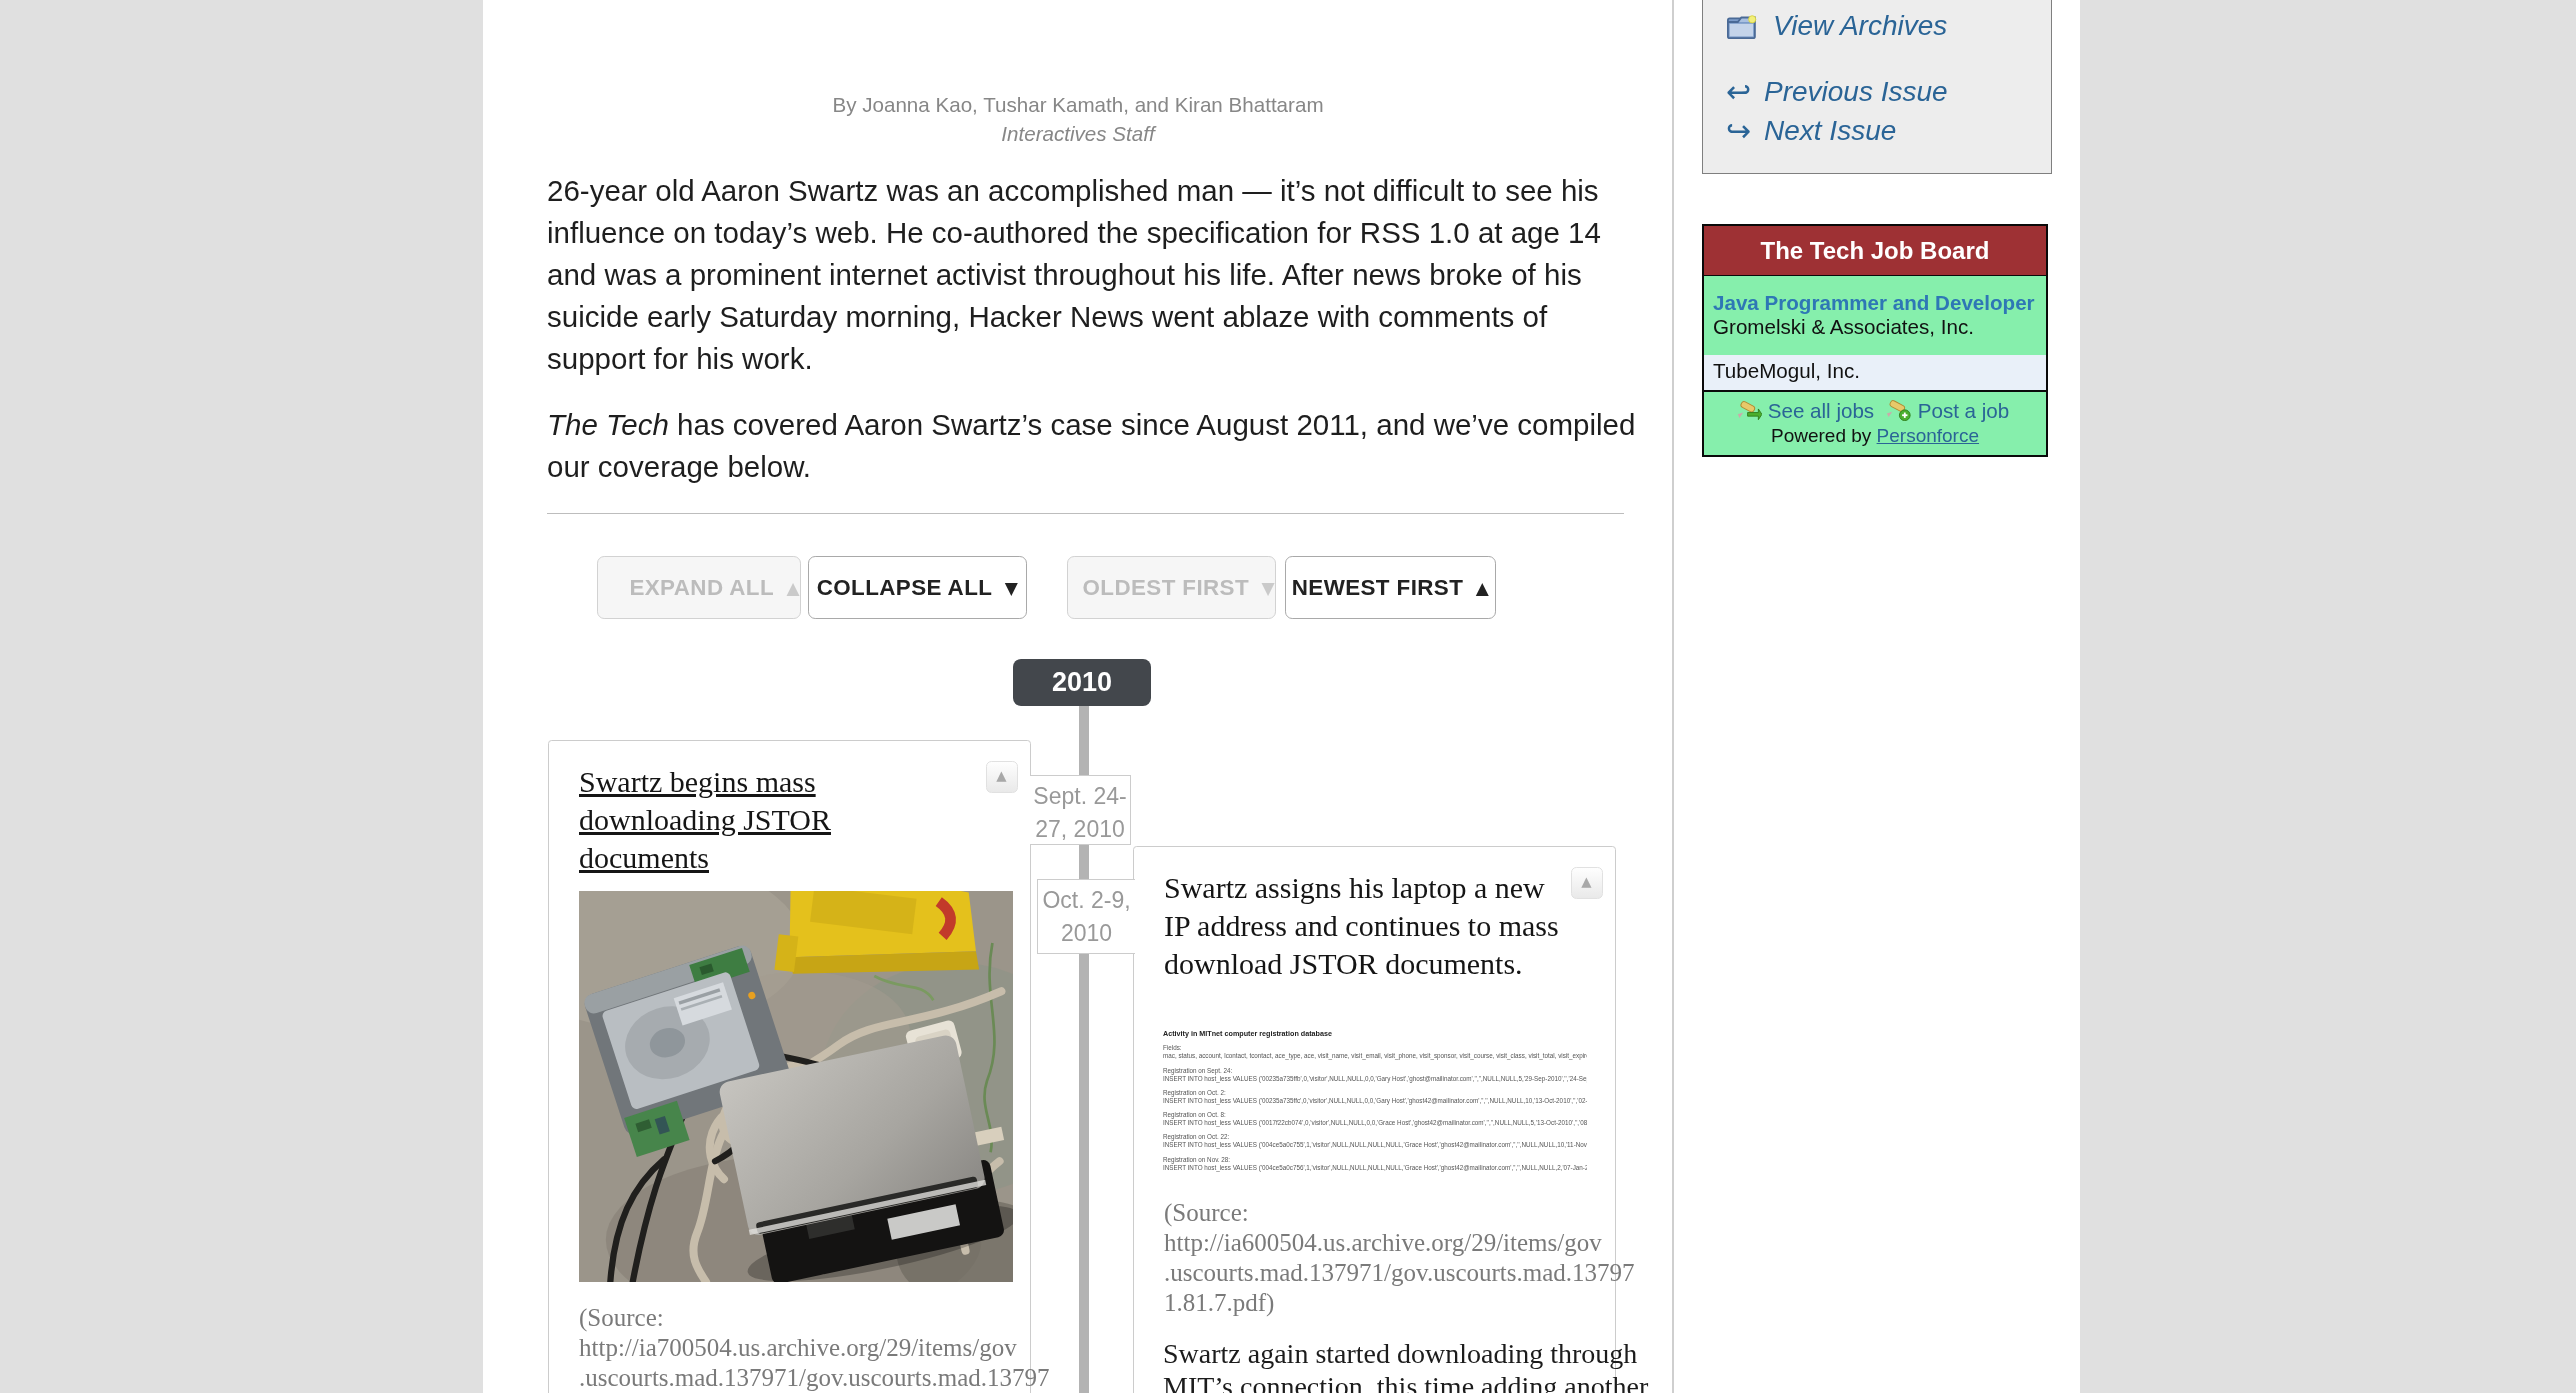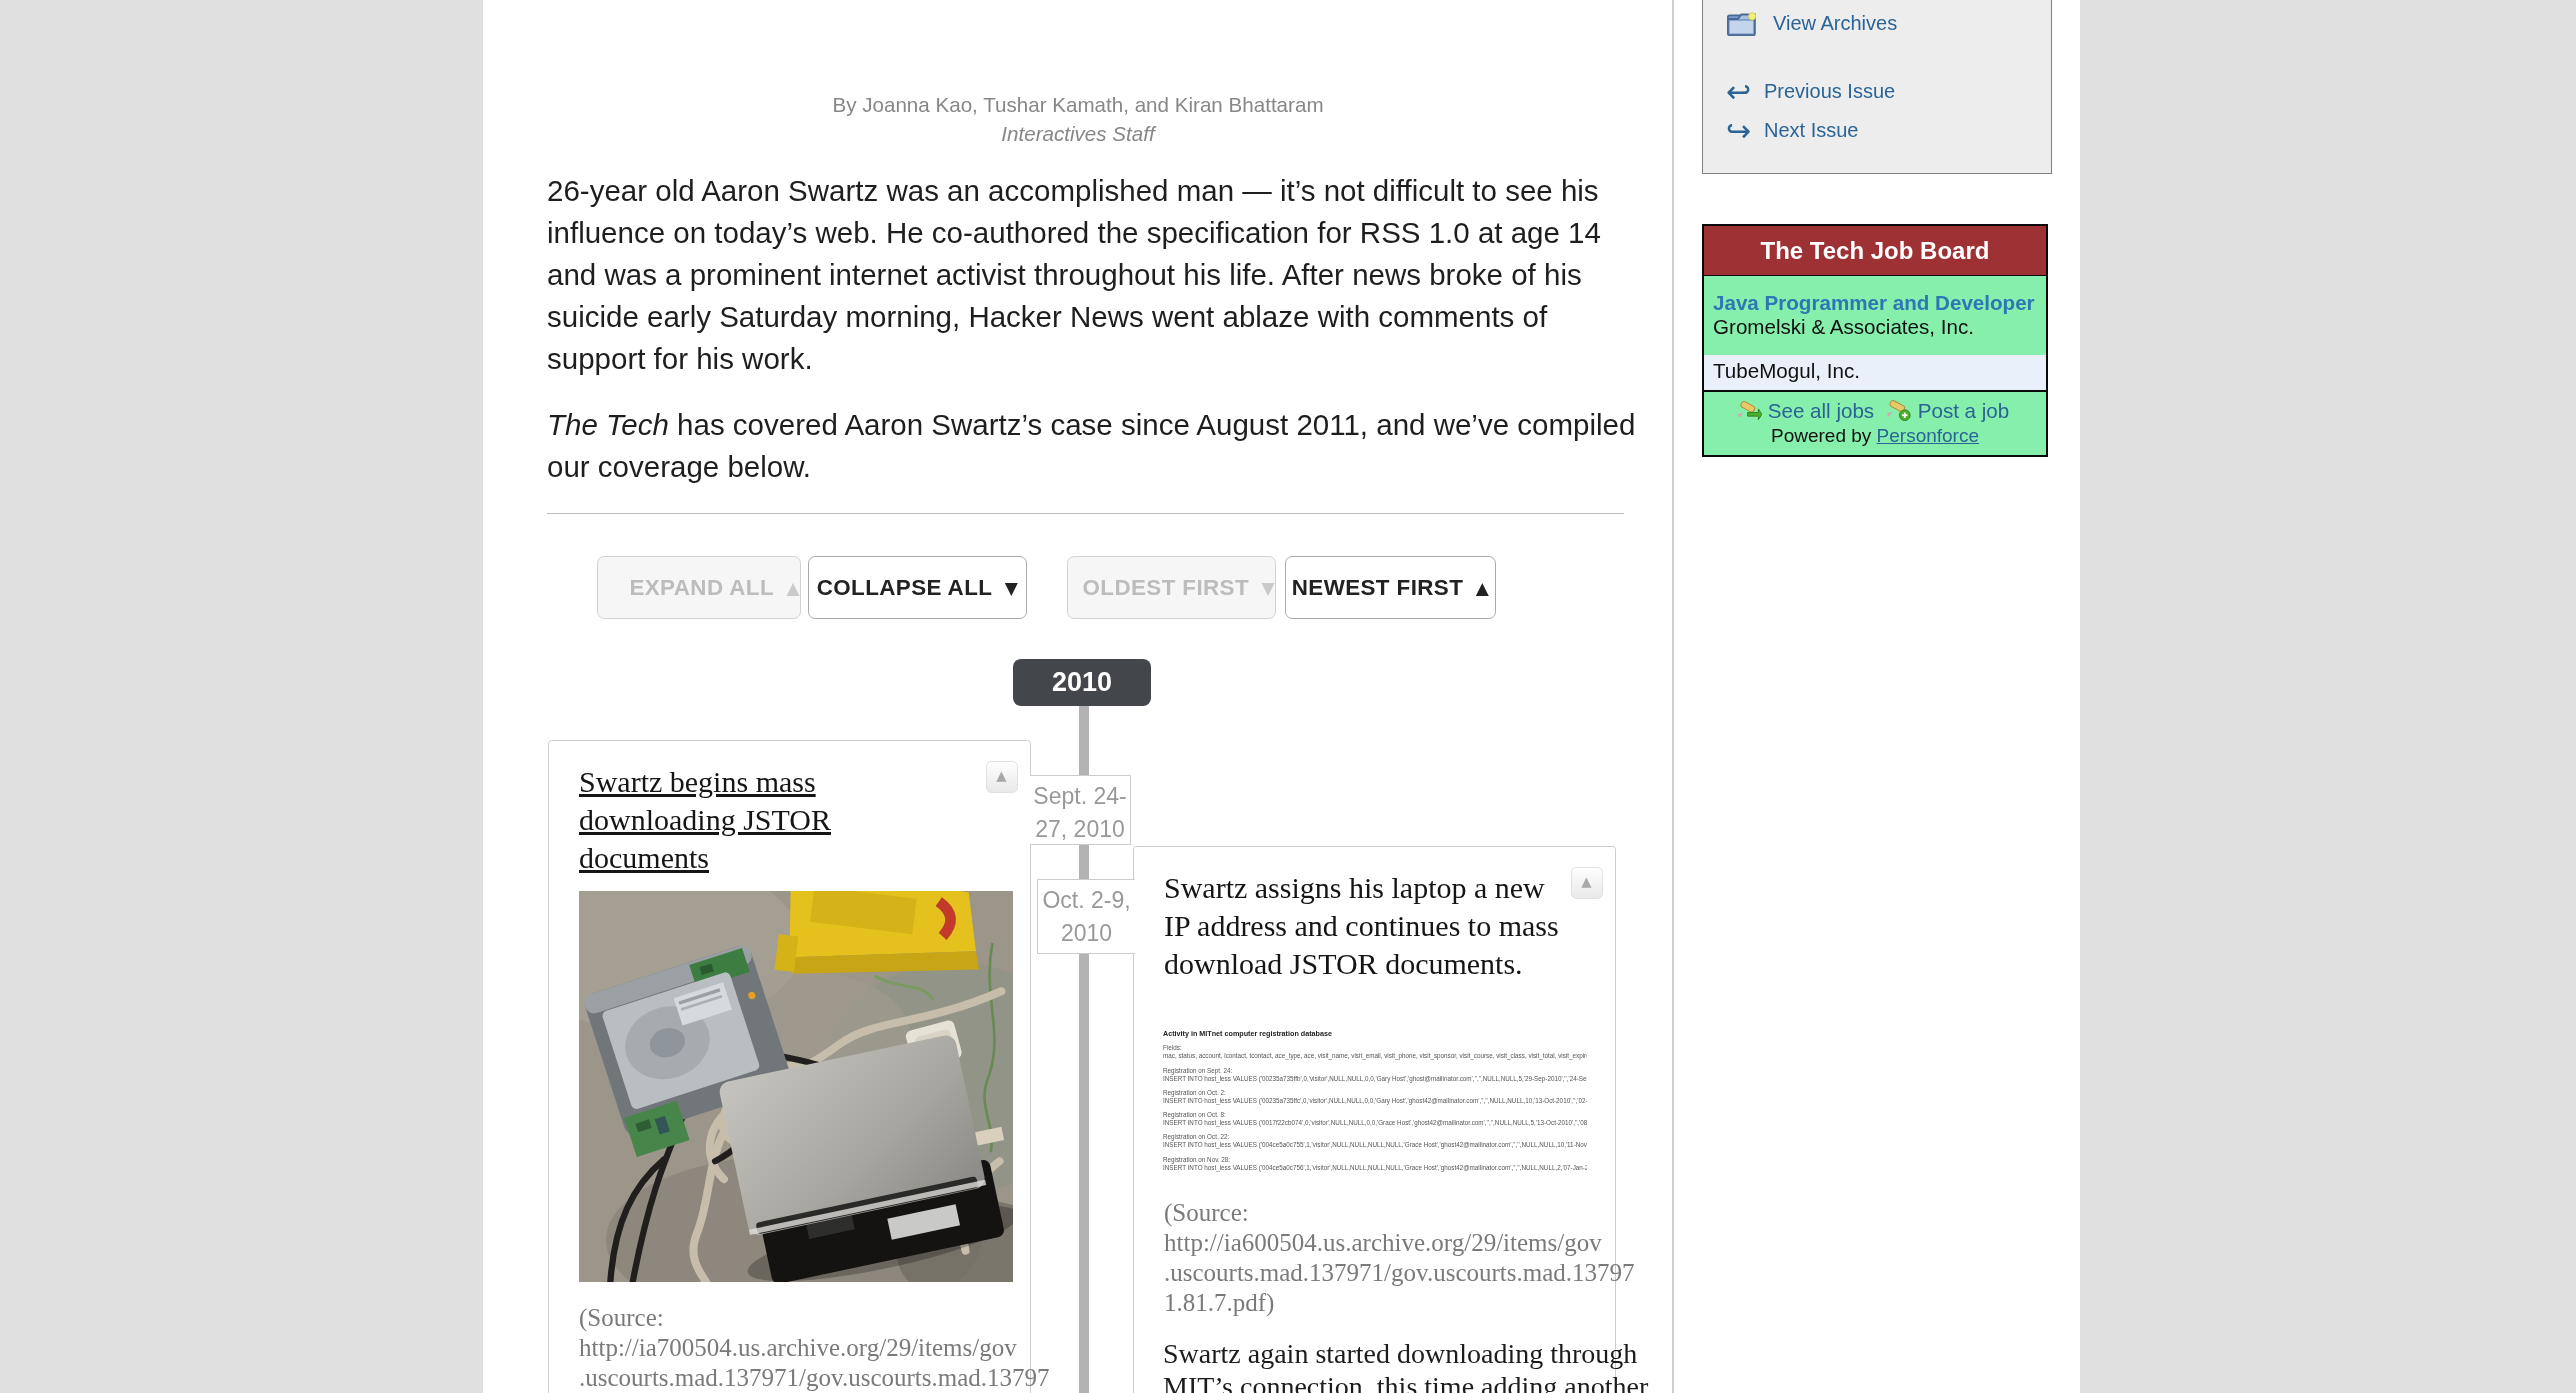--- a/index.html
+++ b/index.html
@@ -67,21 +67,21 @@
   .doc{position:absolute;left:29px;top:182px;width:424px;height:147px;overflow:hidden;}
   .doc .dh{font-size:7.2px;line-height:9px;font-weight:bold;color:#222;white-space:nowrap;overflow:hidden;}
   .doc .dl{font-size:6.3px;line-height:8px;color:#555;white-space:nowrap;overflow:hidden;}
   .doc .grp{margin-top:6.3px;}
 
   
   .arch-box{position:absolute;left:1219px;top:-10.7px;width:350px;height:185px;background:#ededed;
             border:1.8px solid #7f7f7f;box-sizing:border-box;}
   .arch-row{position:absolute;left:23px;display:flex;align-items:center;cursor:pointer;}
   .arch-row .glyph{font-family:"DejaVu Sans",sans-serif;font-size:30px;color:#2a6496;width:38px;}
-  .arch-row .lbl{font-size:20px;color:#2a6496;}
+  .arch-row .lbl{font-size:28px;color:#2a6496;font-style:italic;}
   #row-arch{top:19.7px;}
   #row-prev{top:84px;}
   #row-next{top:123px;}
   .folder-ic{width:38px;height:27px;}
 
   .job-box{position:absolute;left:1219px;top:224px;width:346px;background:#86efac;
            border:2.7px solid #0a0a0a;box-sizing:border-box;}
   .job-head{height:49px;line-height:49px;text-align:center;background:#9e3134;color:#fff;
             font-size:24px;font-weight:bold;border-bottom:1.8px solid #0a0a0a;}
   .job-row{padding:4.5px 9px 6.3px 9px;margin-top:10px;}

